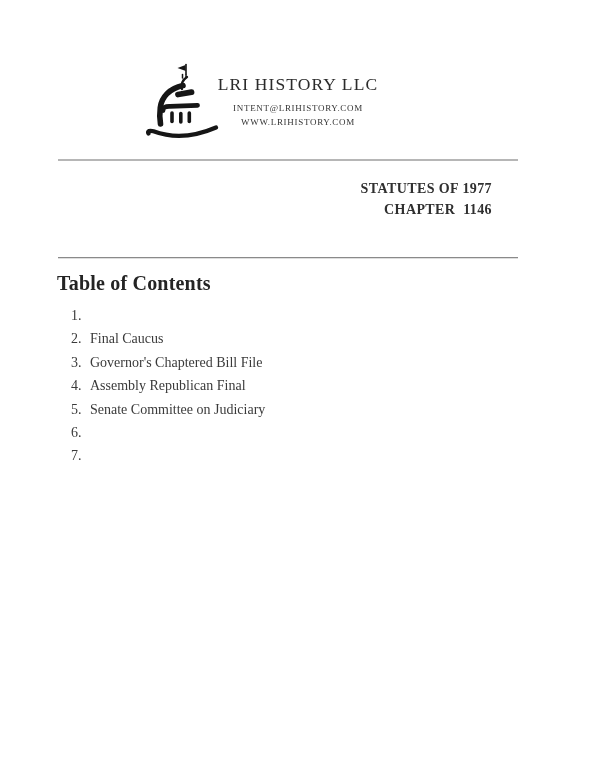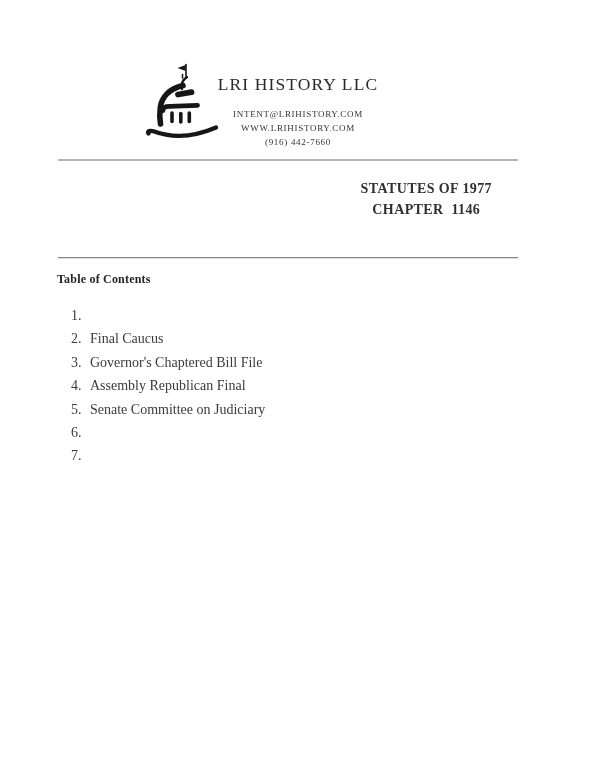--- a/index.html
+++ b/index.html
@@ -29,53 +29,53 @@
     width: 240px;
     text-align: center;
   }
   .company-name {
     font-size: 17.5px;
     letter-spacing: 1.1px;
     color: #2b2b2b;
     white-space: nowrap;
   }
   .contact {
-    margin-top: 12px;
+    margin-top: 6px;
     font-size: 9px;
     letter-spacing: 0.7px;
     line-height: 14px;
     color: #343434;
   }
   .contact div { white-space: nowrap; }
 
   
   .rule { position: absolute; left: 58px; width: 460px; }
   .rule-top { top: 159px; height: 2px; background: #b6b6b6; }
   .rule-bottom { top: 257px; height: 1px; background: #8a8a8a; box-shadow: 0 1px 0 #dedede; }
 
   
   .ref-block {
     position: absolute;
     top: 179px;
     right: 108px;
-    text-align: center;
+    text-align: right;
     font-weight: bold;
     font-size: 14px;
     line-height: 20.5px;
     letter-spacing: 0.4px;
     color: #303030;
   }
   .ref-line { white-space: pre; }
 
   
   .toc-title {
     position: absolute;
     left: 57px;
     top: 272px;
-    font-size: 12px;
+    font-size: 20px;
     font-weight: bold;
     letter-spacing: 0.2px;
     color: #242424;
     white-space: nowrap;
   }
   .toc-list {
     position: absolute;
     left: 71px;
     top: 304px;
     margin: 0;
@@ -125,21 +125,20 @@
         <path d="M6.5,71.5 C4.8,69 8,68.2 11.5,69.3 C31,76.5 52,75 74,65.5" stroke-width="4.2"></path>
       </g>
     </svg>
   </div>
 
   <div class="header-text">
     <div class="company-name">LRI HISTORY LLC</div>
     <div class="contact">
       <div>INTENT@LRIHISTORY.COM</div>
       <div>WWW.LRIHISTORY.COM</div>
-      <div>(916) 442-7660</div>
     </div>
   </div>
 
   <div class="rule rule-top"></div>
   <div class="rule rule-bottom"></div>
 
   <div class="ref-block">
     <div class="ref-line">STATUTES OF 1977</div>
     <div class="ref-line">CHAPTER  1146</div>
   </div>

